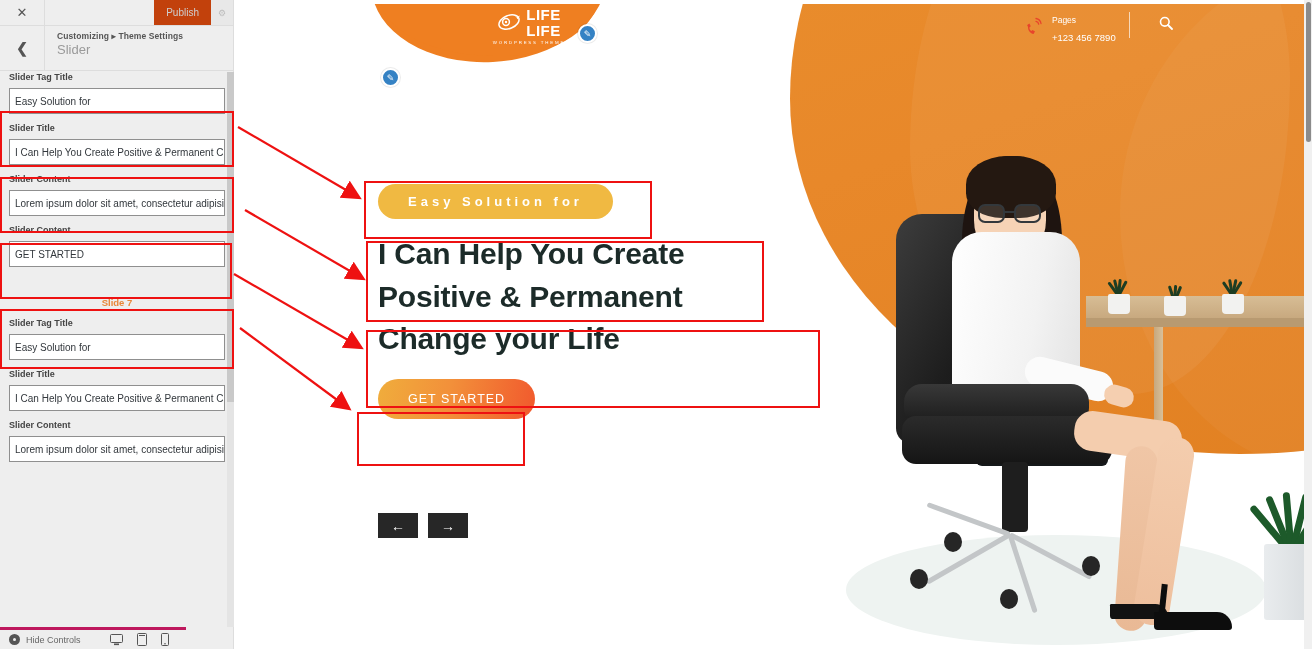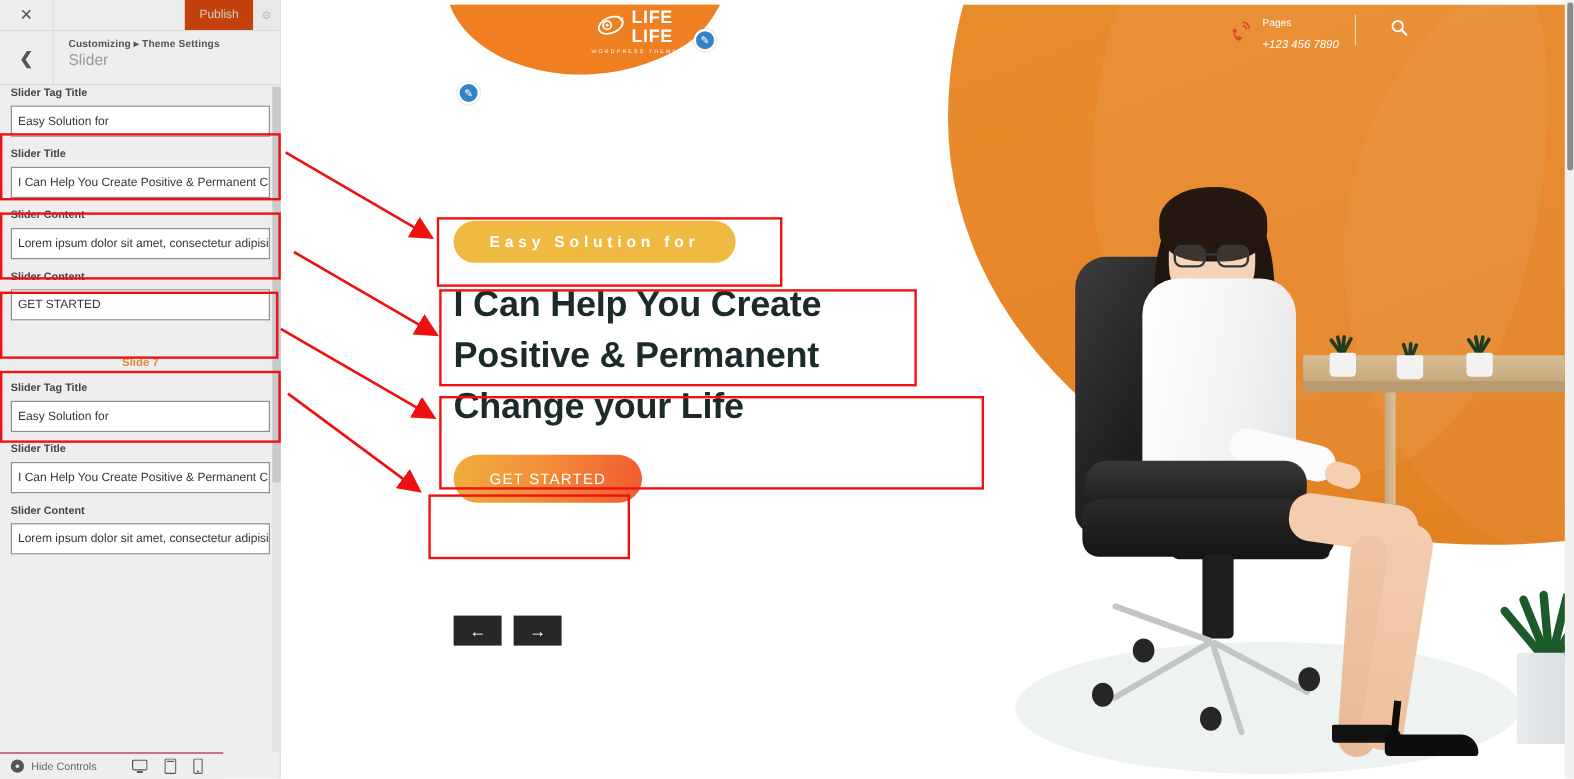--- a/index.html
+++ b/index.html
@@ -71,21 +71,21 @@
     position: absolute; top: 72px; left: 0; width: 234px; height: 555px;
     overflow: hidden;
   }
   .sb-scrollbar {
     position: absolute; right: 0; top: 0; width: 7px; height: 555px; background: #e4e4e4;
   }
   .sb-thumb { position: absolute; right: 0; top: 0; width: 7px; height: 330px; background: #c9c9c9; }
 
   .cust-footer {
     position: absolute; left: 0; bottom: 0; width: 186px; height: 22px;
-    background: #eeeeee; border-top: 1px solid #be185d;
+    background: #eeeeee; border-top: 3px solid #be185d;
     display: flex; align-items: center; padding: 0 9px;
   }
   .hide-controls { display: flex; align-items: center; gap: 6px; cursor: pointer; }
   .hc-icon {
     width: 11px; height: 11px; border-radius: 50%; background: #555;
     display: flex; align-items: center; justify-content: center;
   }
   .hc-icon::after { content: ''; width: 3px; height: 3px; background: #eee; border-radius: 50%; }
   .hc-text { font-size: 9px; color: #666; }
   .device-icons { margin-left: auto; display: flex; gap: 14px; padding-right: 8px; }
@@ -157,21 +157,21 @@
   .nav-link.active { color: #ef7043; }
   .nav-link.onorange { color: #ffffff; }
   .caret { font-size: 8px; margin-left: 3px; display: inline-block; }
 
   .phone-block {
     position: absolute; left: 790px; top: 5px; display: flex; align-items: center; gap: 8px;
   }
   .phone-ico { color: #e8442b; font-size: 18px; line-height: 1; }
   .phone-txt { color: #fff; }
   .phone-label { font-size: 8.5px; line-height: 1.35; }
-  .phone-num { font-size: 9.5px; line-height: 1.35; font-style: italic; }
+  .phone-num { font-size: 9.5px; line-height: 1.35; }
   .nav-divider { position: absolute; left: 895px; top: 8px; width: 1px; height: 26px; background: rgba(255,255,255,.65); }
   .search-ico { position: absolute; left: 925px; top: 12px; color: #fff; font-size: 13px; cursor: pointer; }
 
   
   .pencil {
     position: absolute; width: 19px; height: 19px; border-radius: 50%;
     background: #3582c4; border: 2px solid #fff;
     display: flex; align-items: center; justify-content: center;
     color: #fff; font-size: 9px; cursor: pointer; z-index: 30;
     box-shadow: 0 0 0 1px rgba(0,0,0,.08);

